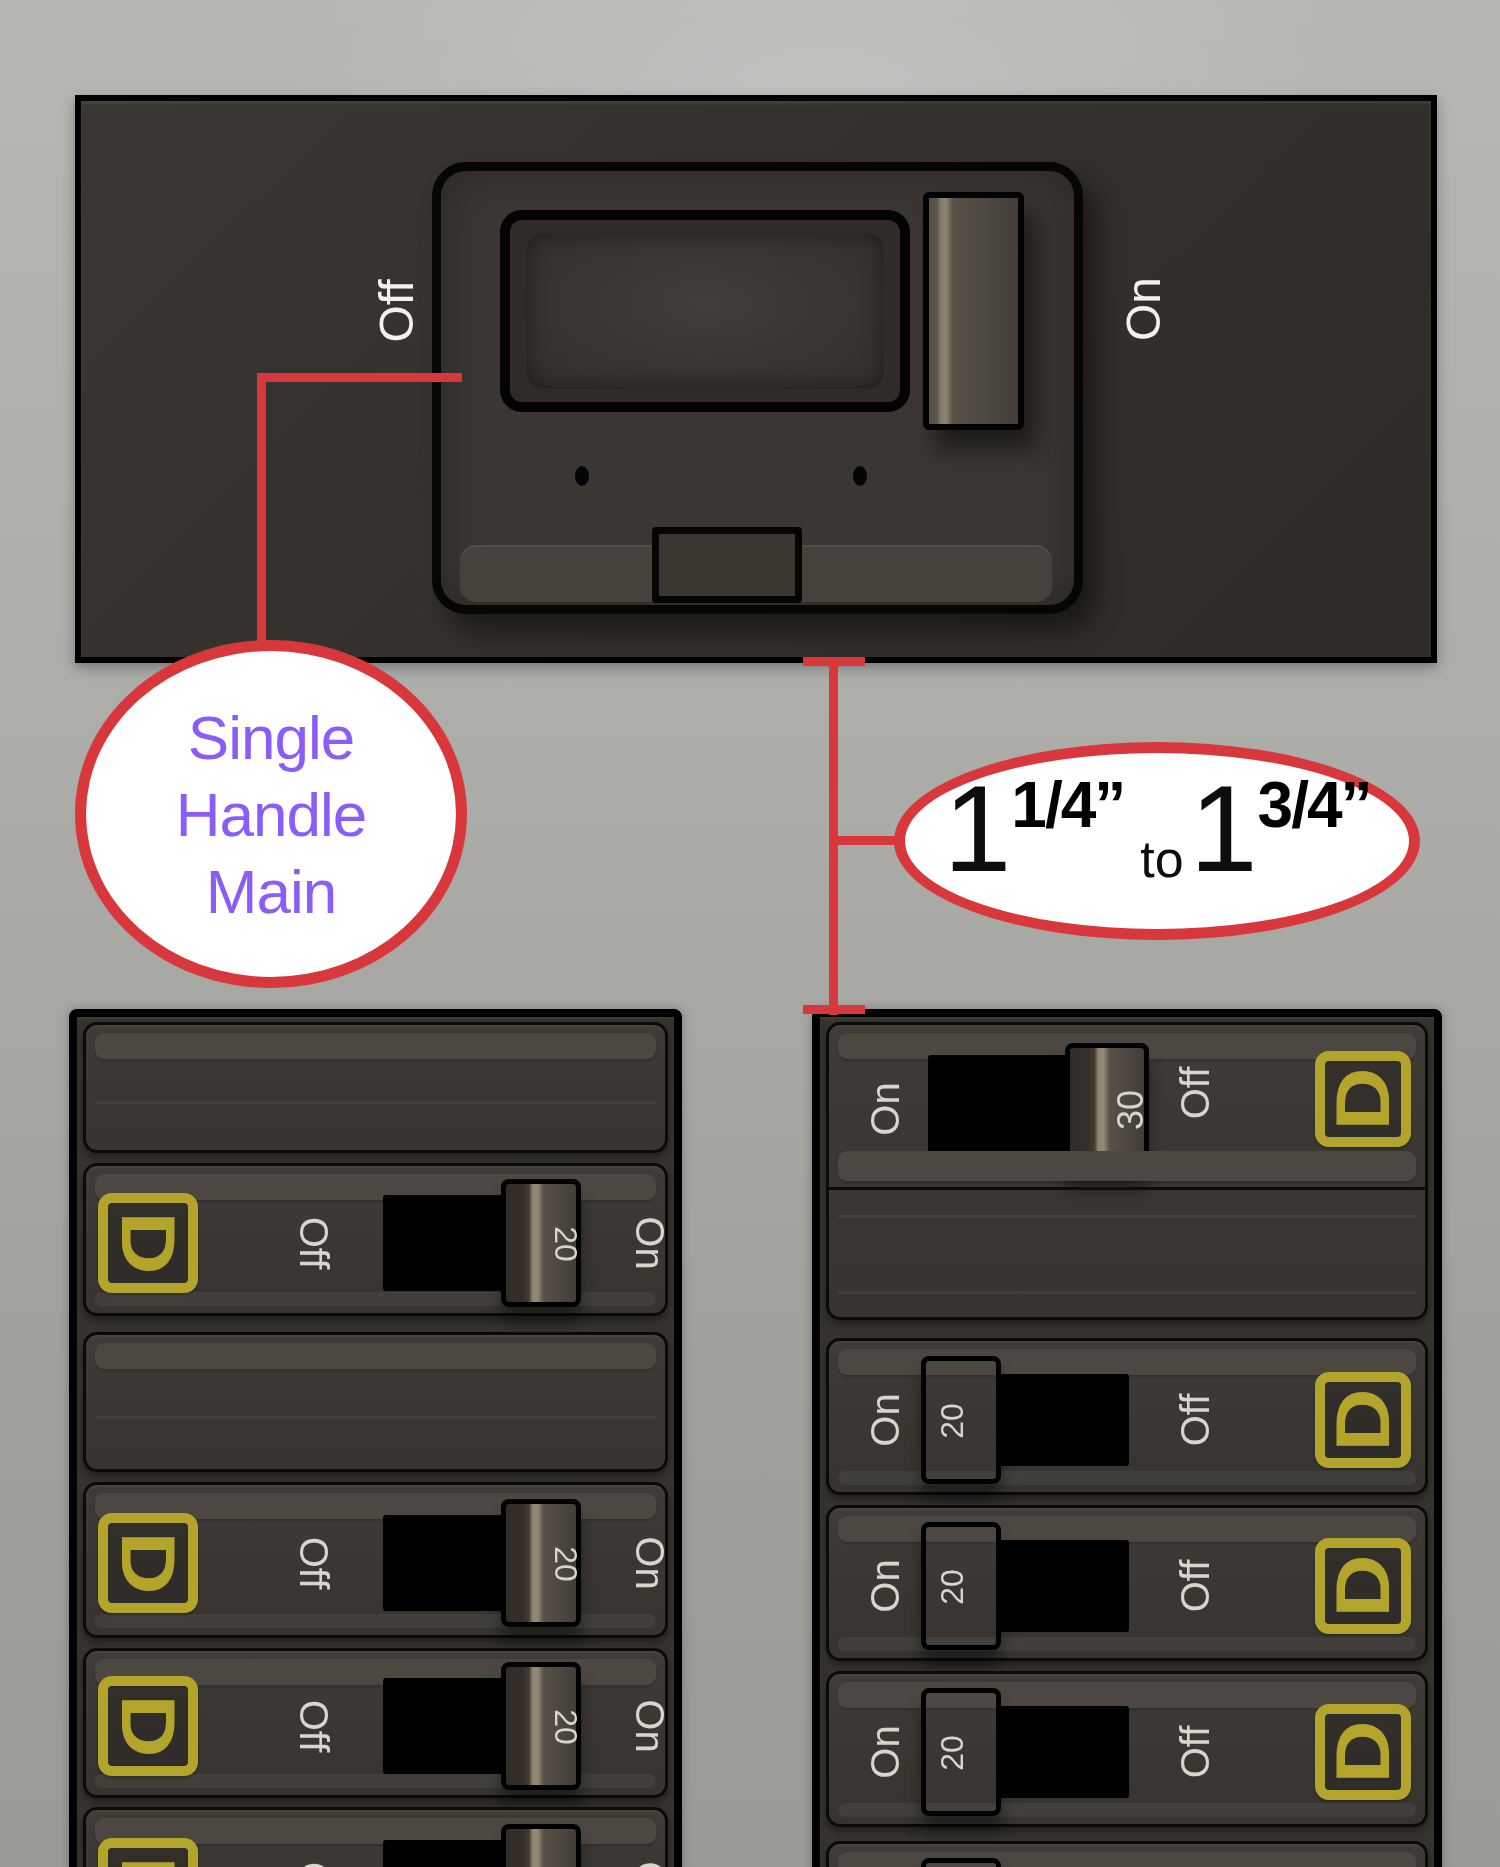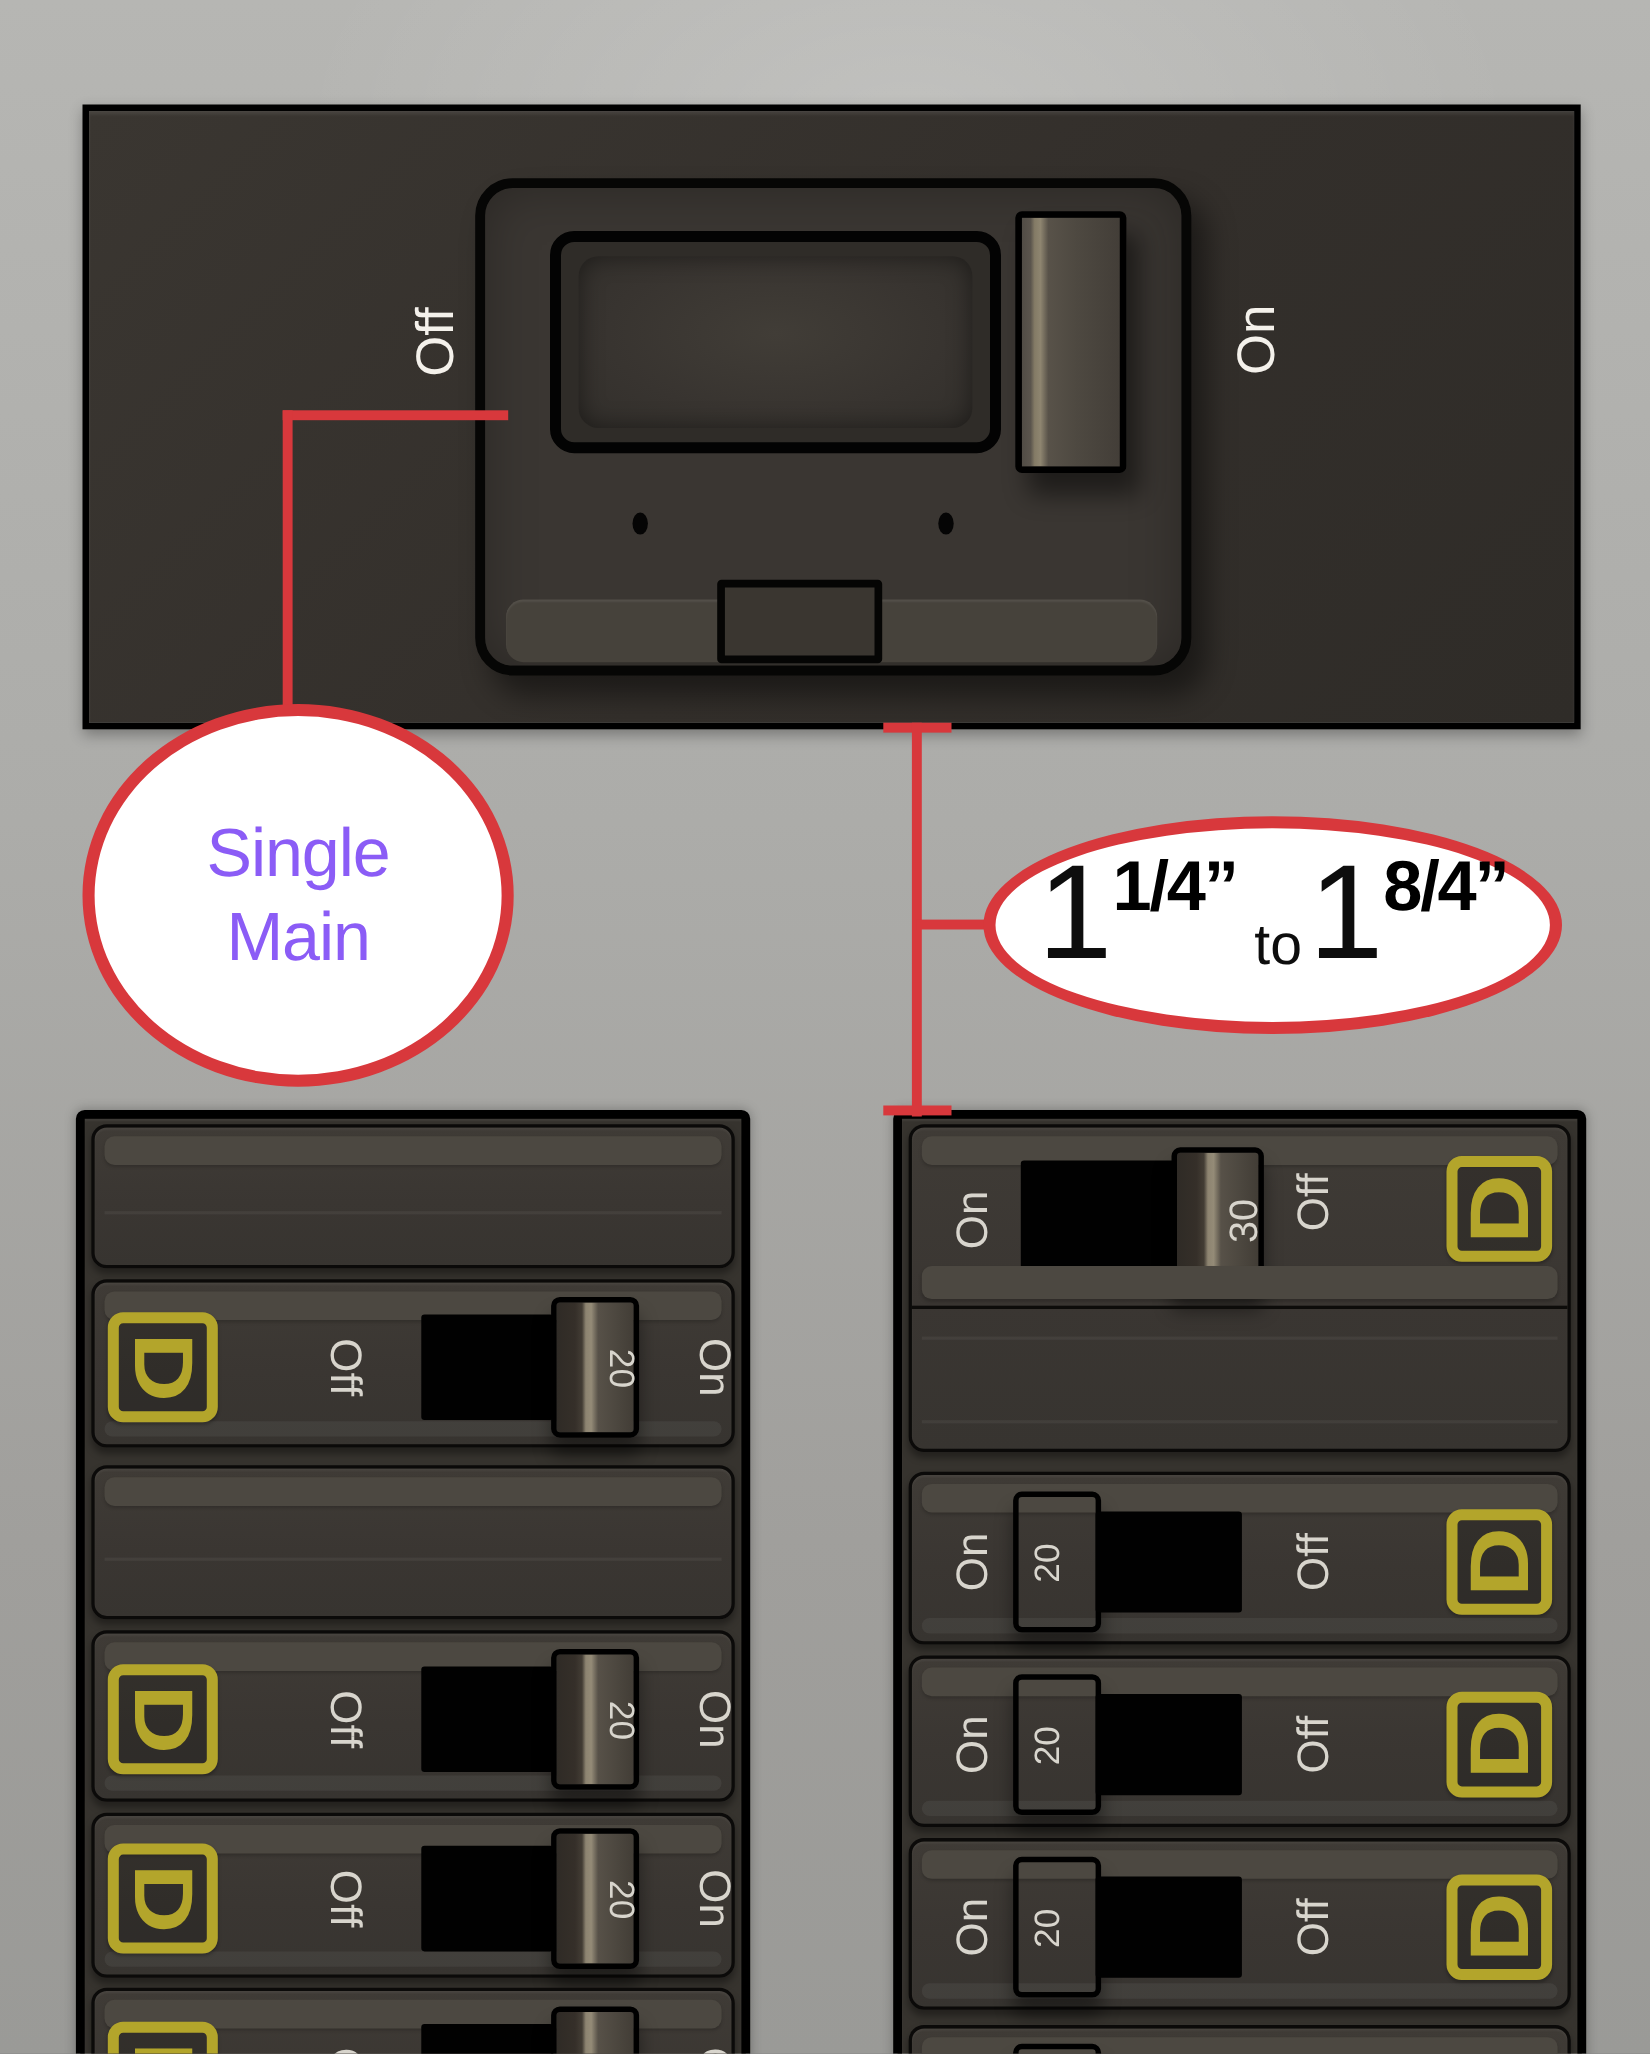--- a/index.html
+++ b/index.html
@@ -117,28 +117,29 @@
   <div class="abs red conn" style="left:257px; top:373px; width:205px; height:9px;"></div>
   <div class="abs red conn" style="left:257px; top:373px; width:9px; height:278px;"></div>
 
   <div class="abs red conn" style="left:803px; top:657px; width:62px; height:9px;"></div>
   <div class="abs red conn" style="left:829px; top:657px; width:9px; height:358px;"></div>
   <div class="abs red conn" style="left:803px; top:1005px; width:62px; height:9px;"></div>
   <div class="abs red conn" style="left:833px; top:836px; width:64px; height:9px;"></div>
 
   <div class="abs callout-ellipse" id="ellipse1">
     <div class="line">Single</div>
+    <div class="line">Handle</div>
     <div class="line">Main</div>
   </div>
   <div class="abs callout-ellipse" id="ellipse2">
     <span class="n">1</span>
     <span class="f">1/4”</span>
     <span class="t">to</span>
     <span class="n">1</span>
-    <span class="f">8/4”</span>
+    <span class="f">3/4”</span>
   </div>
 
   <div class="abs bpanel" id="panel-left">
       <div class="row" style="top: 5px; width: 585px; height: 131px;">
         <div class="row-strip"></div>
         <div class="row-line" style="top: 76px;"></div>
       </div>
       <div class="row" style="top: 146px; width: 585px; height: 153px;">
         <div class="row-strip"></div>
         <div class="row-bot"></div>

